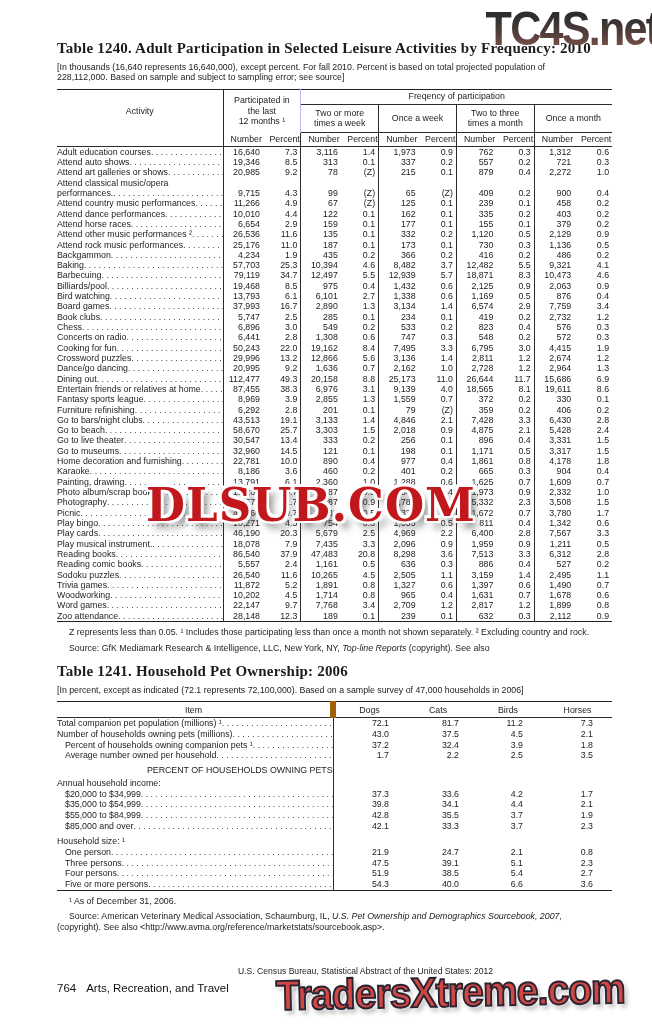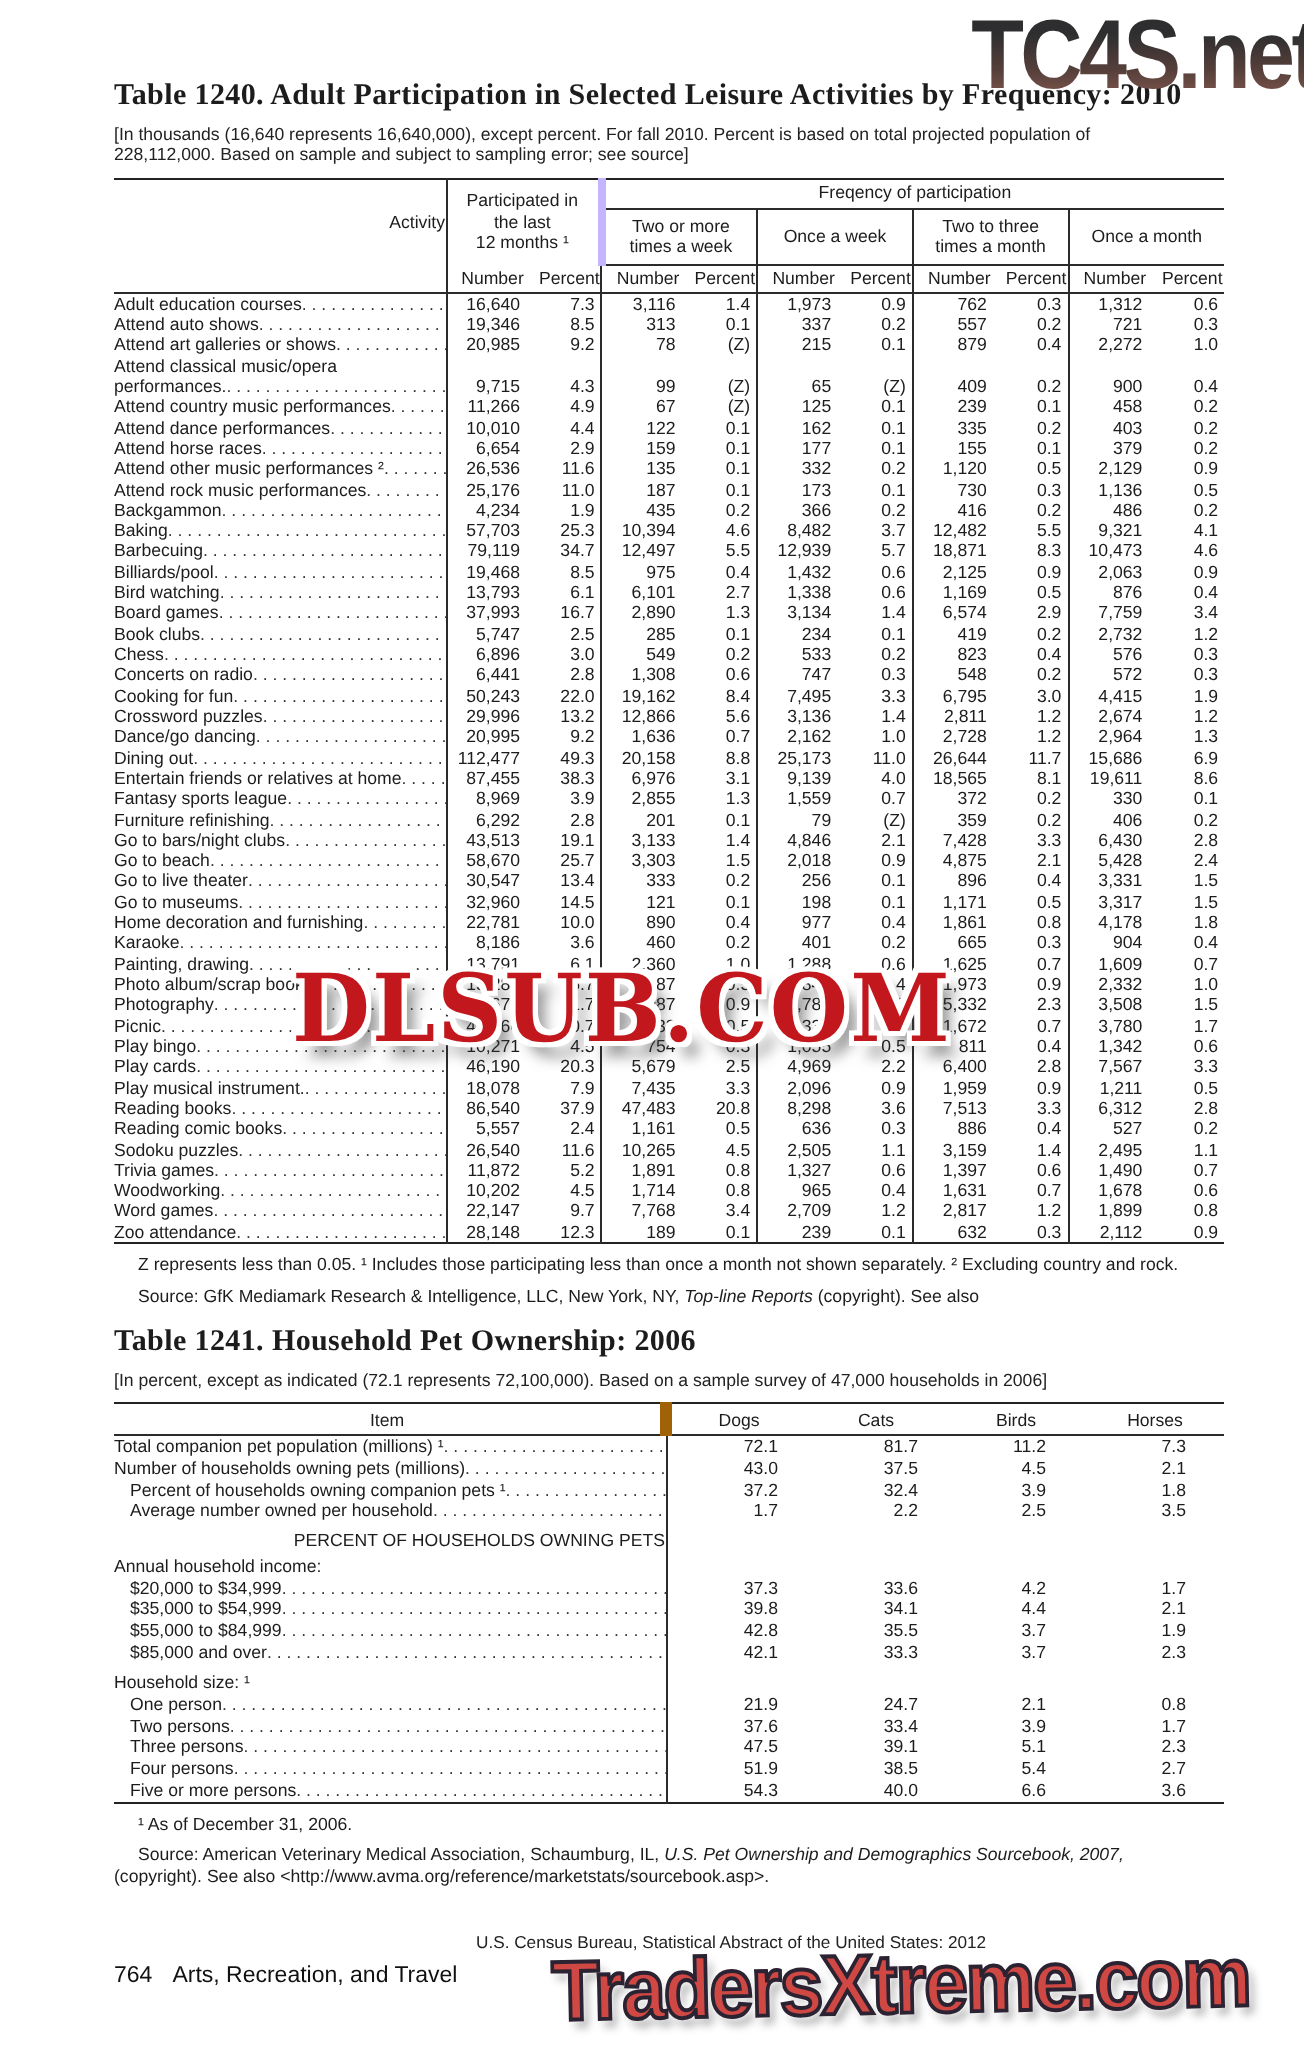--- a/index.html
+++ b/index.html
@@ -13,22 +13,22 @@
   .t1{margin-top:40px;} .t2{margin-top:10px;}
   .tbl-note{font-size:8.8px;line-height:10.6px;margin-top:4px;max-width:524px;color:#222;}
 
   
   table{border-collapse:collapse;table-layout:fixed;width:555px;font-size:8.8px;color:#1c1c1c;}
   td,th{padding:0;font-weight:normal;vertical-align:bottom;}
 
   
   .t1240{margin-top:6px;border-top:1.6px solid #222;border-bottom:1.6px solid #222;}
   .t1240 thead th{vertical-align:middle;text-align:center;line-height:10.5px;}
-  .t1240 .h-activity{border-right:1px solid #2b2b2b;text-align:right;}
-  .t1240 .h-part{border-right:4px solid #c4b5fd;white-space:pre-line;}
+  .t1240 .h-activity{border-right:1px solid #2b2b2b;}
+  .t1240 .h-part{border-right:1px solid #c4b5fd;white-space:pre-line;}
   .t1240 .h-freq{border-bottom:1px solid #2b2b2b;height:14px;}
   .t1240 .h-grp{border-bottom:1px solid #2b2b2b;border-left:1px solid #2b2b2b;
                 white-space:pre-line;height:27px;}
   .t1240 .h-grp:first-of-type{border-left:none;}
   .t1240 .h-sub{border-bottom:1px solid #2b2b2b;height:13px;}
   .t1240 tbody{line-height:10.32px;}
   .t1240 td.num{text-align:right;padding-right:9px;}
   .t1240 td.pct{text-align:right;padding-right:3px;}
   .t1240 td.gb{border-left:1px solid #2b2b2b;}
   .act{overflow:hidden;}
@@ -1105,32 +1105,20 @@
             </div>
           </td>
           <td class="v v0">21.9</td>
           <td class="v v1">24.7</td>
           <td class="v v2">2.1</td>
           <td class="v v3">0.8</td>
         </tr>
         <tr>
           <td class="item ind">
             <div class="lblline">
-              <span class="lbl">Two persons</span>
-              <span class="dots"></span>
-            </div>
-          </td>
-          <td class="v v0">37.6</td>
-          <td class="v v1">33.4</td>
-          <td class="v v2">3.9</td>
-          <td class="v v3">1.7</td>
-        </tr>
-        <tr>
-          <td class="item ind">
-            <div class="lblline">
               <span class="lbl">Three persons</span>
               <span class="dots"></span>
             </div>
           </td>
           <td class="v v0">47.5</td>
           <td class="v v1">39.1</td>
           <td class="v v2">5.1</td>
           <td class="v v3">2.3</td>
         </tr>
         <tr>

